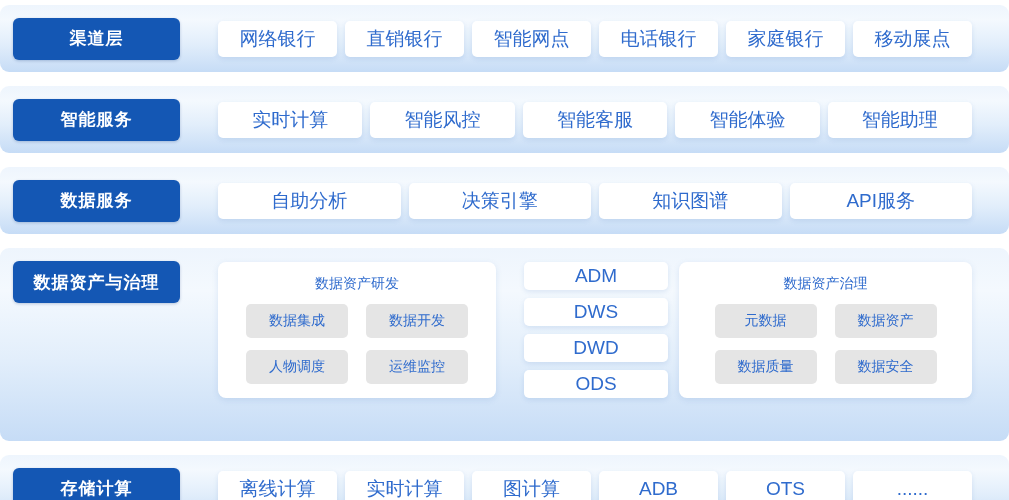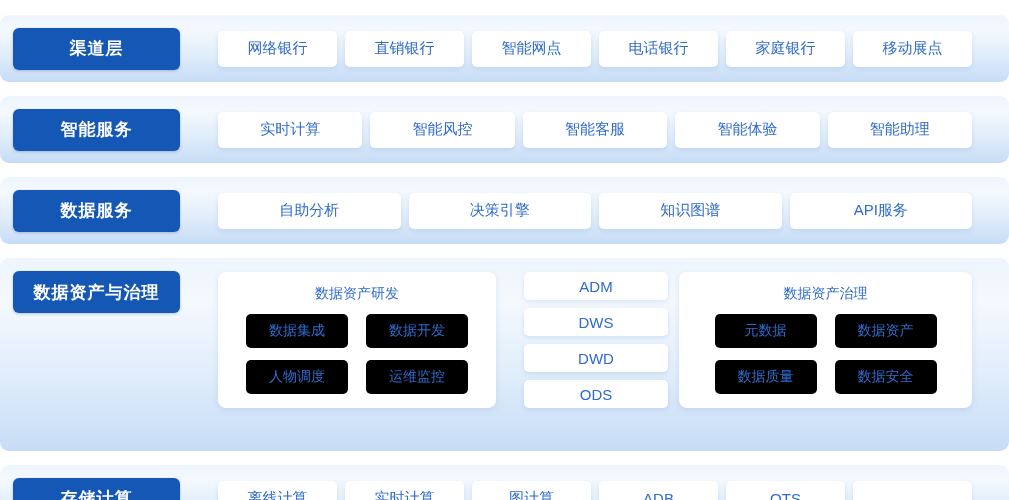--- a/index.html
+++ b/index.html
@@ -5,21 +5,21 @@
   * { box-sizing: border-box; }
   html, body { margin: 0; padding: 0; }
   body {
     background: #ffffff;
     font-family: "Liberation Sans", "DejaVu Sans", sans-serif;
   }
   .page {
     width: 1009px;
     height: 500px;
     background: #ffffff;
-    padding-top: 15px;
+    padding-top: 5px;
     overflow: hidden;
   }
   .band {
     height: 67px;
     margin-bottom: 14px;
     border-radius: 9px;
     background: linear-gradient(180deg, #eef5fd 0%, #f4f9fe 22%, #e2eefb 58%, #c6dcf6 100%);
     display: flex;
     align-items: center;
   }
@@ -53,21 +53,21 @@
   }
   .item {
     flex: 1;
     height: 36px;
     background: #ffffff;
     border-radius: 5px;
     display: flex;
     align-items: center;
     justify-content: center;
     color: #2f6bcd;
-    font-size: 15px;
+    font-size: 19px;
     box-shadow: 0 2px 5px rgba(50, 100, 180, 0.13);
   }
   
   .gov-content {
     flex: 1;
     display: flex;
     margin: 14px 37px 0 38px;
   }
   .card {
     background: #ffffff;
@@ -86,39 +86,39 @@
     font-size: 14px;
   }
   .card-grid {
     display: grid;
     grid-template-columns: 102px 102px;
     gap: 12px 18px;
     margin-top: 11px;
   }
   .sub-item {
     height: 34px;
-    background: #000000;
+    background: #e5e5e5;
     border-radius: 5px;
     display: flex;
     align-items: center;
     justify-content: center;
     color: #2f6bcd;
     font-size: 14px;
   }
   .stack {
     width: 144px;
     flex: none;
     display: flex;
     flex-direction: column;
     gap: 8px;
   }
   .stack .item {
     flex: none;
     height: 28px;
-    font-size: 15px;
+    font-size: 19px;
   }
 </style>
 </head>
 <body>
 
 <div class="page">
 
   <section class="band">
     <div class="band-label">渠道层</div>
     <div class="items">

